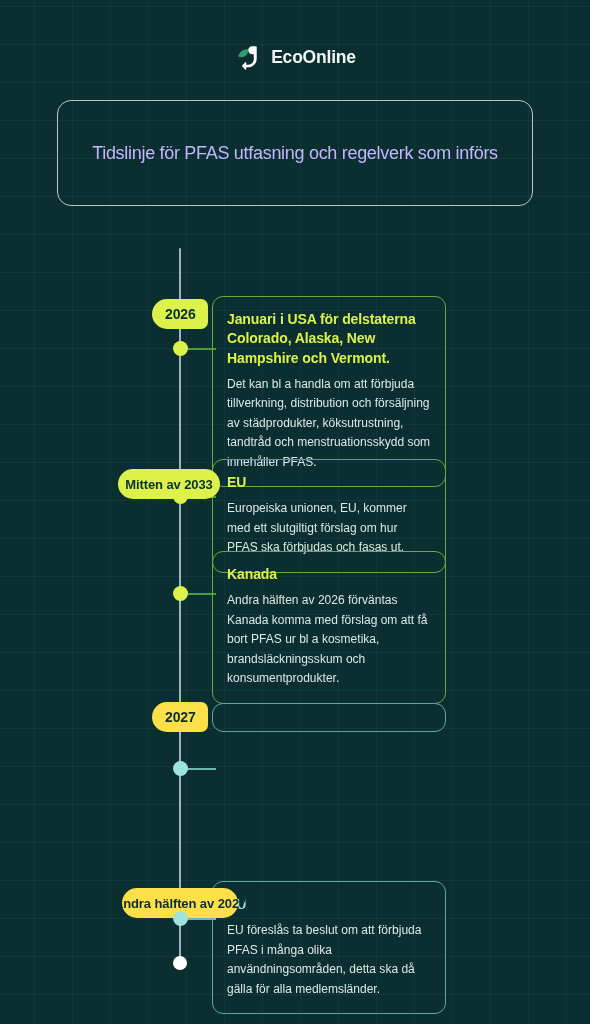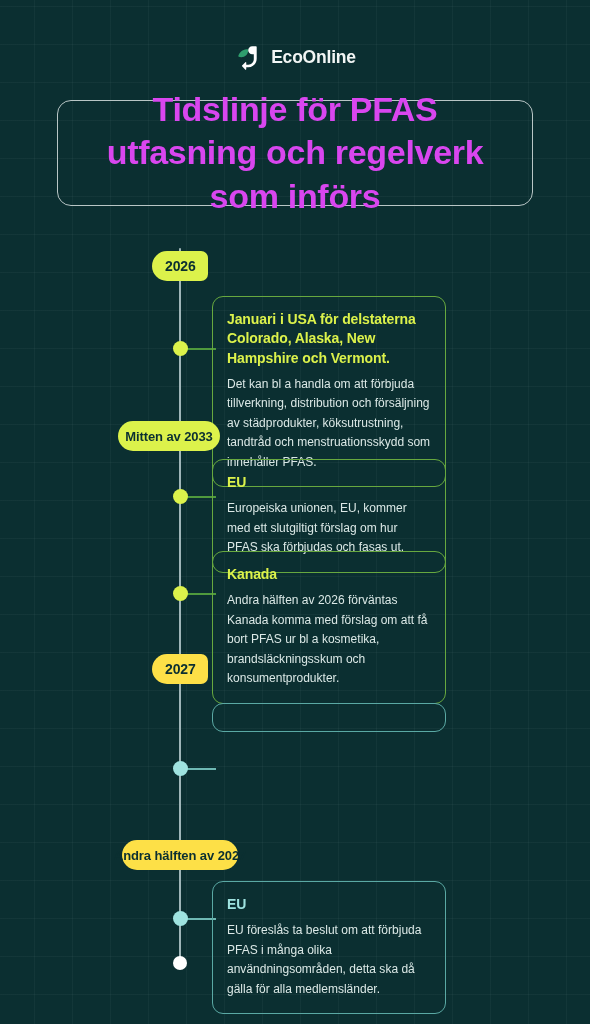--- a/index.html
+++ b/index.html
@@ -63,23 +63,23 @@
     width: 476px;
     height: 106px;
     border: 1.4px solid #b9c6c6;
     border-radius: 14px;
     display: flex;
     align-items: center;
     justify-content: center;
     padding: 0 26px;
   }
   #title-text {
-    color: #d946ef;
-    font-size: 34px;
-    font-weight: bold;
+    color: #c4b5fd;
+    font-size: 18px;
+    font-weight: normal;
     line-height: 1.27;
     text-align: center;
     letter-spacing: -0.3px;
   }
 
   
   #timeline-line {
     position: absolute;
     left: 179px;
     top: 248px;
@@ -103,20 +103,21 @@
     position: absolute;
     height: 30px;
     display: flex;
     align-items: center;
     color: #0b2f31;
     font-size: 13px;
     font-weight: bold;
     letter-spacing: -0.1px;
     white-space: nowrap;
     z-index: 3;
+    margin-top: 48px;
   }
   .year-badge.big {
     left: 152px;
     width: 56px;
     padding-left: 13px;
     border-radius: 15px 7px 7px 15px;
     font-size: 14px;
   }
   .year-badge.wide {
     border-radius: 15px;

